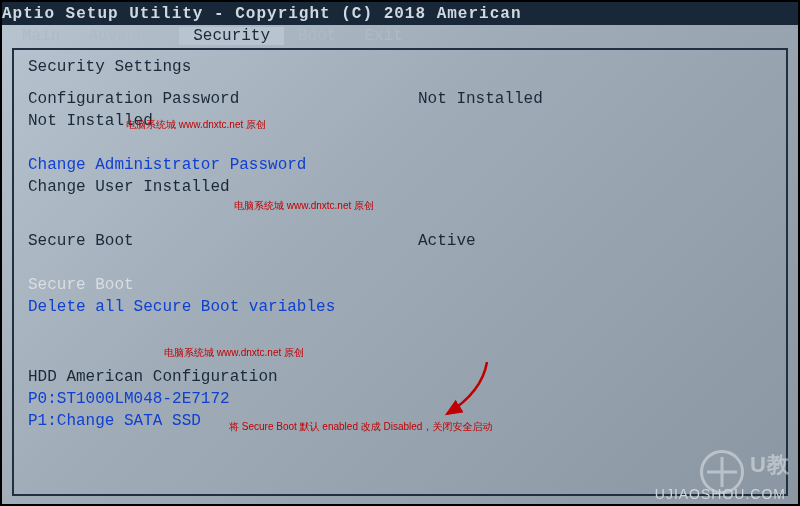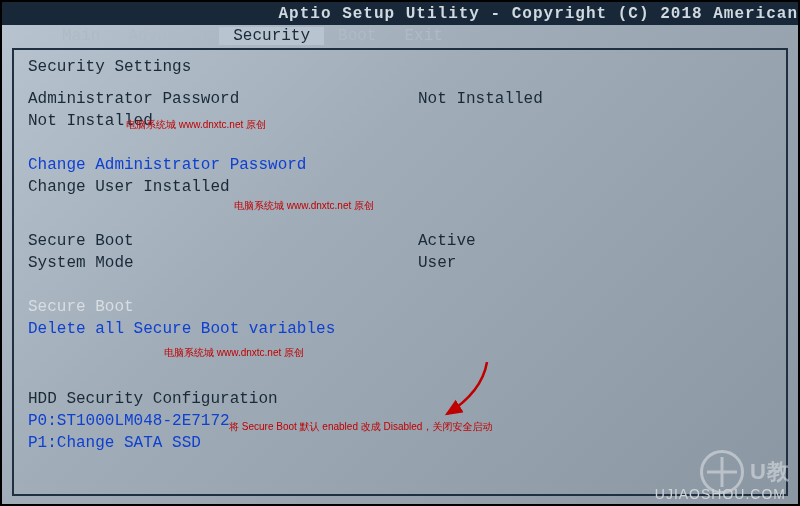--- a/index.html
+++ b/index.html
@@ -17,32 +17,31 @@
     width: 800px;
     height: 506px;
     background: linear-gradient(135deg, #b8c4d0 0%, #a0acb8 40%, #8a96a2 100%);
     color: #1a2a38;
     border: 2px solid #000;
     box-sizing: border-box;
   }
   .titlebar {
     background: #182838;
     color: #d0d8e0;
-    text-align: right;
+    text-align: left;
     padding: 3px 0 2px;
     font-weight: bold;
     letter-spacing: 1px;
   }
   .menubar {
     display: flex;
     padding: 2px 6px 6px;
     gap: 0;
     color: #b0bac4;
     background: transparent;
-    margin-left: 40px;
   }
   .menu-item {
     padding: 0 14px;
   }
   .menu-item.current {
     background: #b8c4d0;
     color: #1a2a38;
   }
   .content {
     position: absolute;
@@ -86,21 +85,20 @@
   }
   .arrow {
     position: absolute;
     pointer-events: none;
   }
   .watermark-logo {
     position: absolute;
     right: 8px;
     bottom: 10px;
     display: flex;
-    align-items: center;
     gap: 6px;
     pointer-events: none;
     opacity: 0.55;
   }
   .wm-circle {
     width: 38px; height: 38px;
     border: 3px solid #e0e4e8;
     border-radius: 50%;
     position: relative;
   }
@@ -129,21 +127,21 @@
     <div class="menu-item current">Security</div>
     <div class="menu-item">Boot</div>
     <div class="menu-item">Exit</div>
   </div>
 
   <div class="content">
 
     <div class="section-title">Security Settings</div>
 
     <div class="row">
-      <div class="col-label">Administrator Password</div>
+      <div class="col-label">Configuration Password</div>
       <div class="col-value">Not Installed</div>
     </div>
     <div class="row">
       <div class="col-value">Not Installed</div>
     </div>
 
     <div class="spacer"></div>
 
     <div class="row link-blue">
       <div class="col-label">Change Administrator Password</div>
@@ -152,39 +150,35 @@
       <div class="col-label">Change User Installed</div>
     </div>
 
     <div class="spacer"></div>
     <div class="spacer-sm"></div>
 
     <div class="row">
       <div class="col-label">Secure Boot</div>
       <div class="col-value">Active</div>
     </div>
-    <div class="row">
-      <div class="col-label">System Mode</div>
-      <div class="col-value">User</div>
-    </div>
 
     <div class="spacer"></div>
 
     <div class="row" style="color:#d8dde2;">
       <div class="col-label">Secure Boot</div>
     </div>
     <div class="row link-blue">
       <div class="col-label" style="width:auto">Delete all Secure Boot variables</div>
     </div>
 
     <div class="spacer"></div>
     <div class="spacer"></div>
 
     <div class="row hdd-sep">
-      <div class="col-label">HDD Security Configuration</div>
+      <div class="col-label">HDD American Configuration</div>
     </div>
     <div class="row link-blue">
       <div class="col-label">P0:ST1000LM048-2E7172</div>
     </div>
     <div class="row link-blue">
       <div class="col-label">P1:Change SATA SSD</div>
     </div>
   </div>
 
   <div class="annotation" style="left:124px; top:116px;">电脑系统城 www.dnxtc.net 原创</div>

